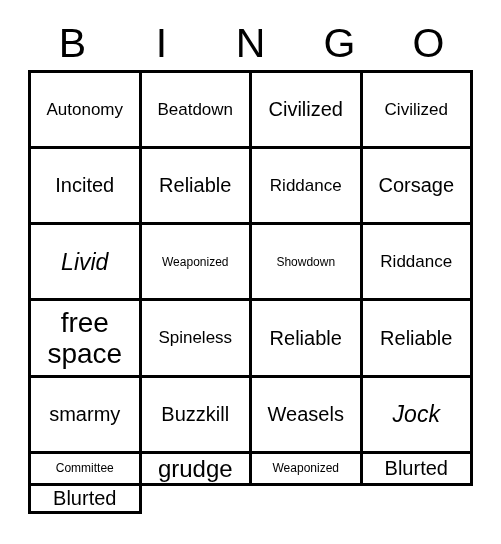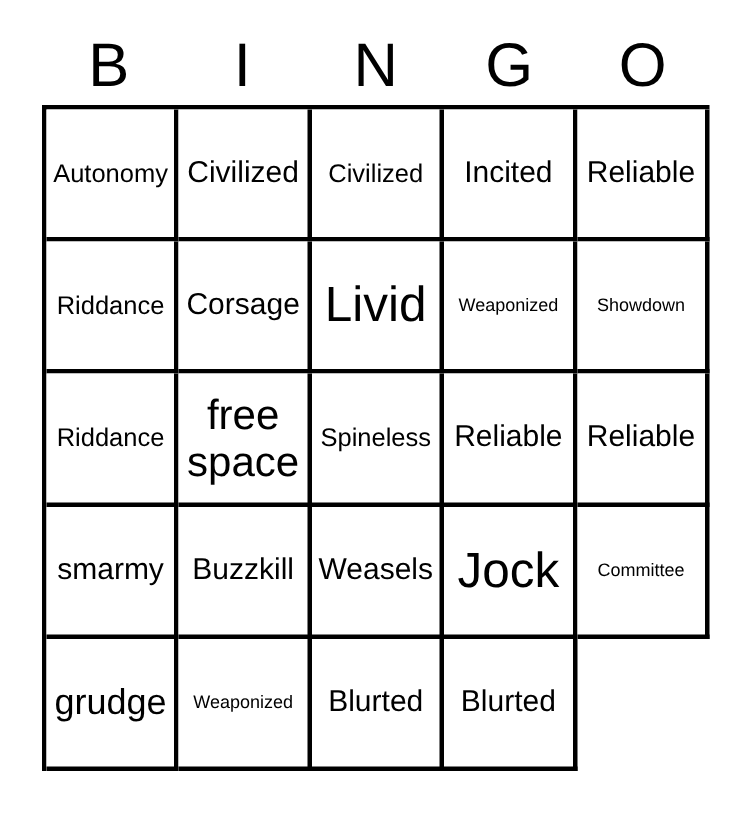--- a/index.html
+++ b/index.html
@@ -44,21 +44,21 @@
   }
   
   #grid {
     position: absolute;
     left: 28px;
     top: 70px;
     width: 445px;
     height: 444px;
     box-sizing: border-box;
     display: grid;
-    grid-template-columns: repeat(5, 1fr);
+    grid-template-columns: repeat(4, 1fr);
     grid-template-rows: repeat(5, 1fr);
     border-top: 3px solid #000000;
     border-left: 3px solid #000000;
     background: #ffffff;
   }
   .cell {
     box-sizing: border-box;
     border-right: 3px solid #000000;
     border-bottom: 3px solid #000000;
     display: flex;
@@ -74,39 +74,42 @@
     line-height: 1.05;
     white-space: pre-line;
     color: #000000;
   }
   
   .fs-xs  { font-size: 12px; }
   .fs-sm  { font-size: 17px; }
   .fs-md  { font-size: 20px; }
   .fs-lg  { font-size: 20px; }
   .fs-xl  { font-size: 24px; }
-  .fs-xxl { font-size: 33px; }
+  .fs-xxl { font-size: 23px; font-style: italic; }
   .free-space .cell-text { font-size: 28px; line-height: 1.12; }
 </style>
 </head>
 <body>
 
 <div id="card">
 
   <div id="header-row">
     <div class="header-letter">B</div>
     <div class="header-letter">I</div>
     <div class="header-letter">N</div>
     <div class="header-letter">G</div>
     <div class="header-letter">O</div>
   </div>
 
   <div id="grid">
       <div class="cell">
         <span class="cell-text fs-sm">Autonomy</span>
+      </div>
+      <div class="cell">
+        <span class="cell-text fs-sm">Beatdown</span>
       </div>
       <div class="cell">
         <span class="cell-text fs-md">Civilized</span>
       </div>
       <div class="cell">
         <span class="cell-text fs-sm">Civilized</span>
       </div>
       <div class="cell">
         <span class="cell-text fs-lg">Incited</span>
       </div>

